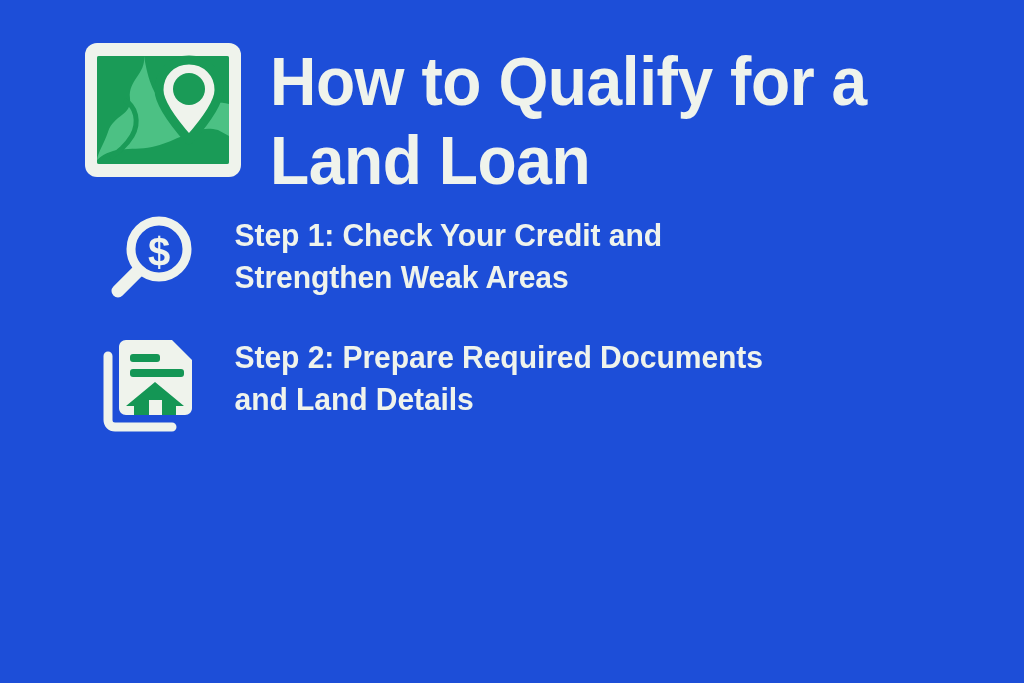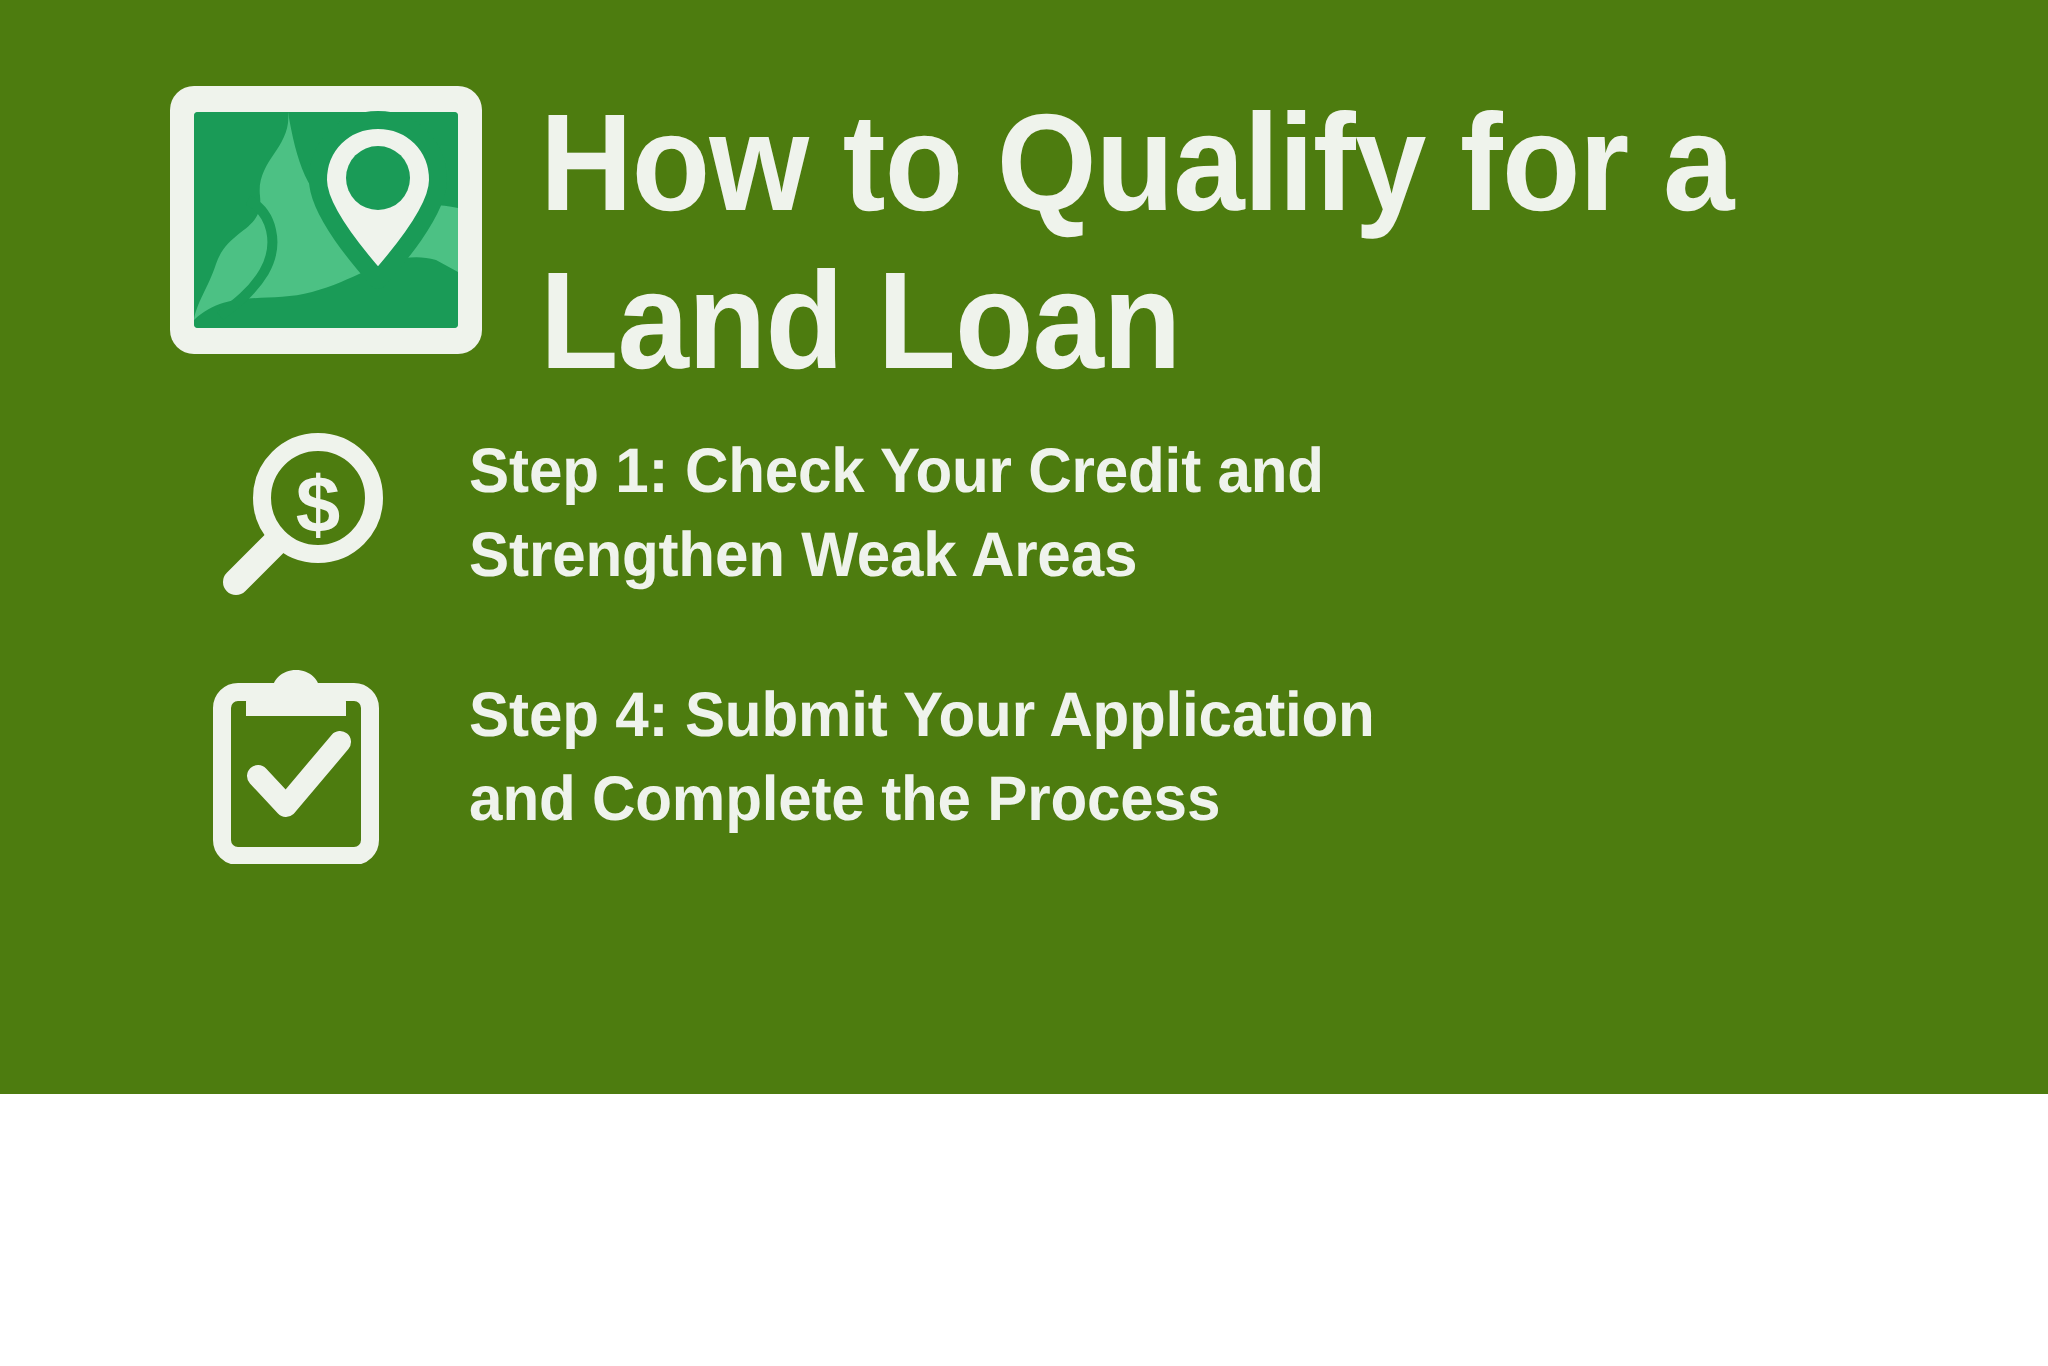--- a/index.html
+++ b/index.html
@@ -8,22 +8,22 @@
   }
   body {
     width: 1024px;
     height: 683px;
     overflow: hidden;
     font-family: "Liberation Sans", sans-serif;
   }
   #infographic {
     position: relative;
     width: 1024px;
-    height: 547px;
-    background: #4d7c0f;
+    height: 683px;
+    background: #1d4ed8;
     box-sizing: border-box;
   }
 
   
   .header {
     position: absolute;
     left: 84px;
     top: 40px;
     width: 880px;
     display: flex;
@@ -132,31 +132,35 @@
           <path d="M36 59 L16 79" stroke="#EFF3EC" stroke-width="13" stroke-linecap="round"></path>
           <text x="57" y="54" text-anchor="middle" font-family="Liberation Sans, sans-serif" font-size="40" font-weight="bold" fill="#EFF3EC">$</text>
         </svg>
       </div>
       <div class="step-text">
         <span class="l1">Step 1: Check Your Credit and</span>
         <span class="l2">Strengthen Weak Areas</span>
       </div>
     </div>
 
-
-
     <div class="step-row">
       <div class="step-icon">
-        <svg width="96" height="100" viewBox="0 0 96 100" aria-hidden="true">
-          <path d="M34 14 C34 8 39 3 46 3 C53 3 58 8 58 14 L66 14 C69 14 71 16 71 19
-                   L71 26 L21 26 L21 19 C21 16 23 14 26 14 Z" fill="#EFF3EC"></path>
-          <rect x="9" y="14" width="74" height="82" rx="8" ry="8" fill="none" stroke="#EFF3EC" stroke-width="9"></rect>
-          <path d="M27 56 L41 71 L68 39" fill="none" stroke="#EFF3EC" stroke-width="11" stroke-linecap="round" stroke-linejoin="round"></path>
+        <svg width="100" height="100" viewBox="0 0 100 100" aria-hidden="true">
+          <path d="M8 24 L8 88 C8 92 11 95 15 95 L72 95" fill="none" stroke="#EFF3EC" stroke-width="9" stroke-linecap="round" stroke-linejoin="round"></path>
+          <path d="M26 8 L72 8 L92 28 L92 76 C92 80 89 83 85 83 L26 83 C22 83 19 80 19 76
+                   L19 15 C19 11 22 8 26 8 Z" fill="#EFF3EC"></path>
+          <rect x="30" y="22" width="30" height="8" rx="3" fill="#149655"></rect>
+          <rect x="30" y="37" width="54" height="8" rx="3" fill="#149655"></rect>
+          <path d="M55 49 L86 74 L78 74 L78 83 L32 83 L32 74 L24 74 Z" fill="#149655" opacity="0"></path>
+          <path d="M55 50 L84 74 L76 74 L76 83 L34 83 L34 74 L26 74 Z" fill="#149655"></path>
+          <rect x="49" y="68" width="13" height="15" fill="#EFF3EC"></rect>
         </svg>
       </div>
       <div class="step-text">
-        <span class="l1">Step 4: Submit Your Application</span>
-        <span class="l2">and Complete the Process</span>
+        <span class="l1">Step 2: Prepare Required Documents</span>
+        <span class="l2">and Land Details</span>
       </div>
     </div>
+
+
 
   </div>
 </div>
 
 </body></html>

